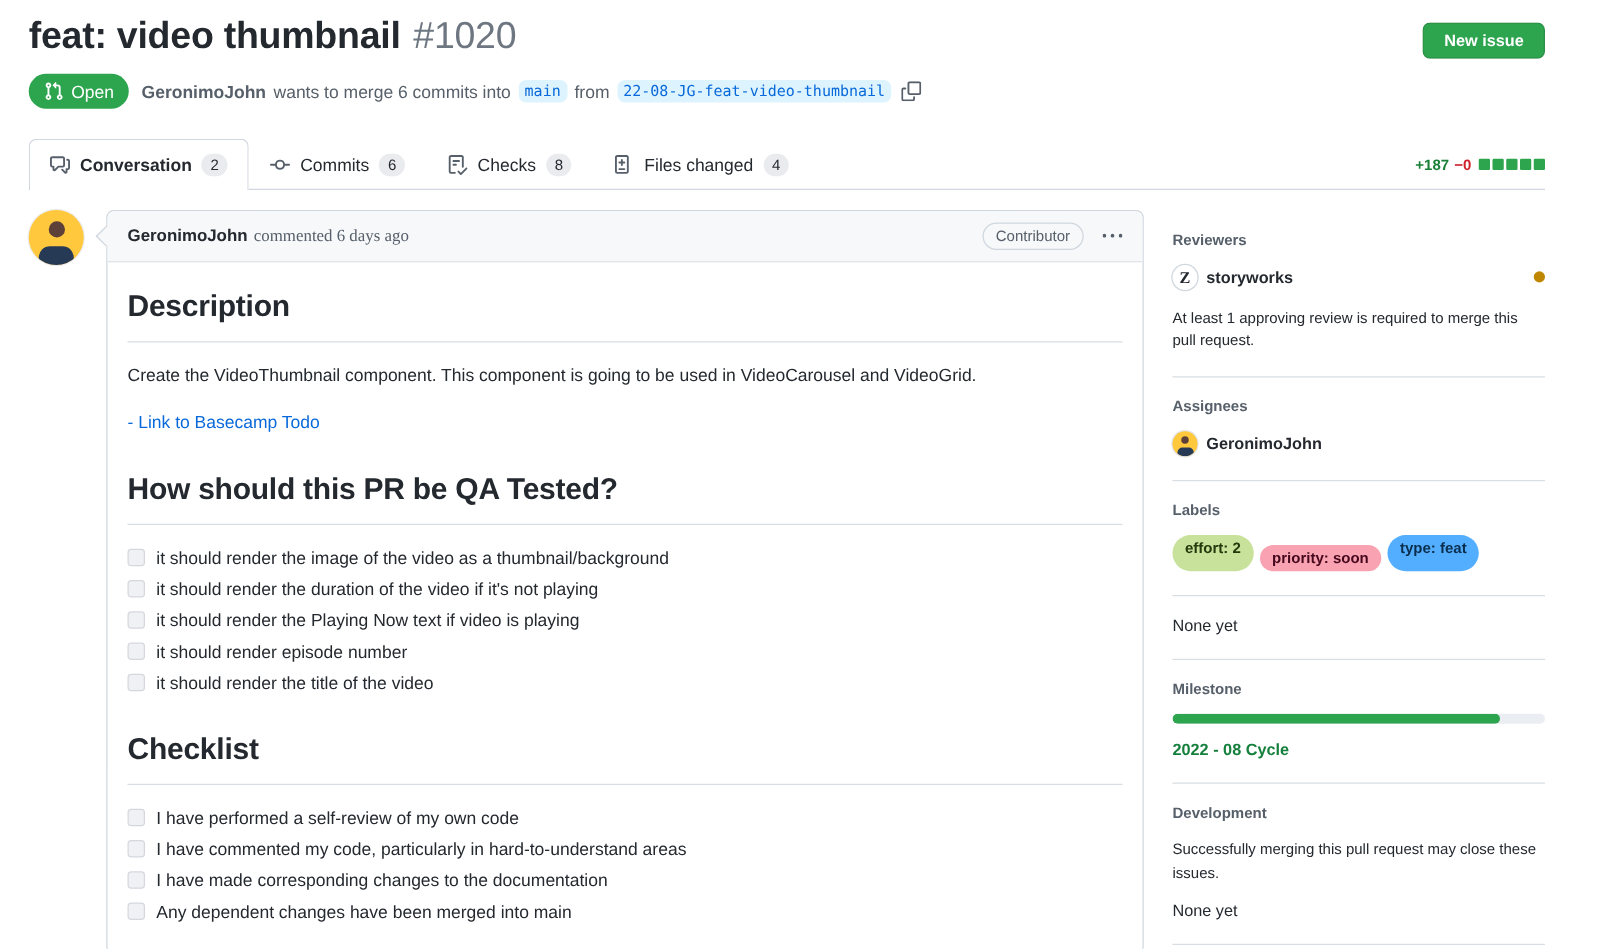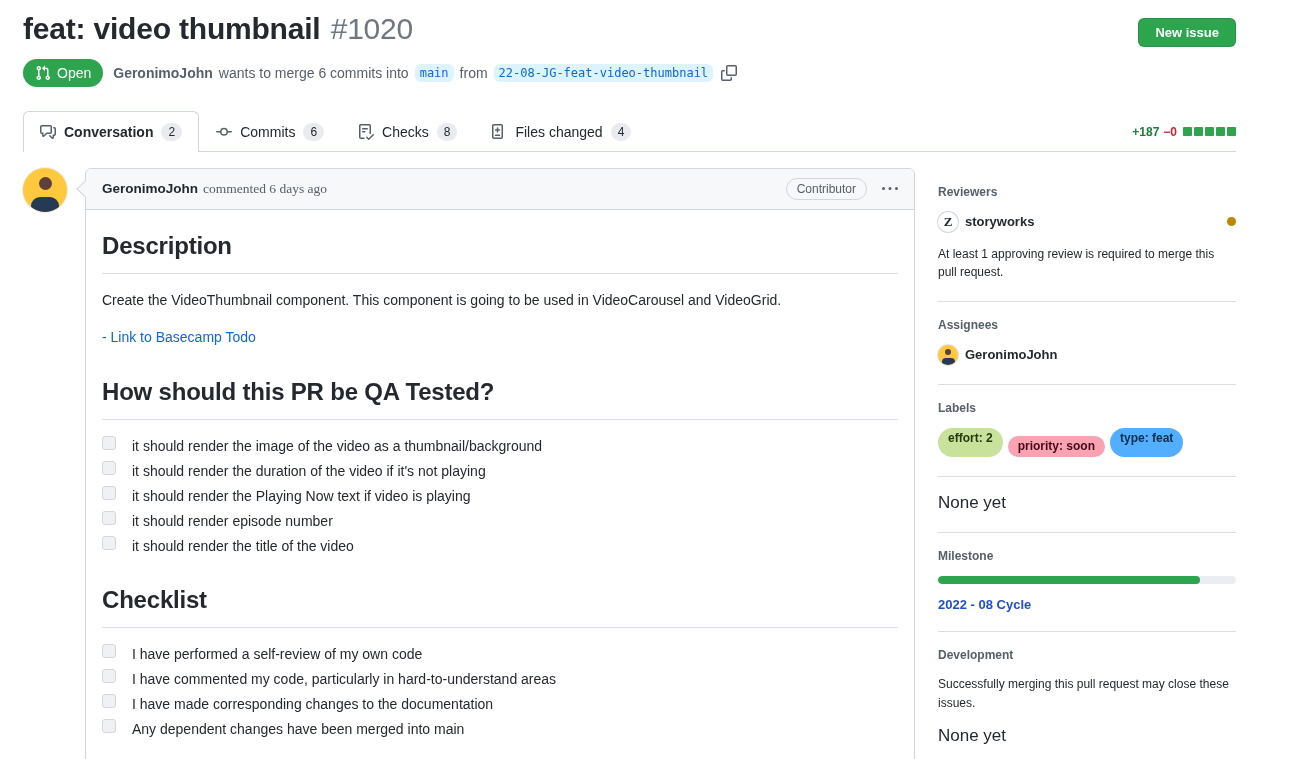--- a/index.html
+++ b/index.html
@@ -71,46 +71,46 @@
     color:#57606a; line-height:18px; }
   .kebab { color:#57606a; cursor:pointer; display:inline-flex; margin-left:10px; }
   .kebab svg { fill:#57606a; }
 
   .comment-body { padding:8px 16px 18px; font-size:14px; line-height:1.5; }
   .comment-body h2 { font-size:24px; font-weight:600; padding-bottom:9px; margin:26px 0 16px;
     border-bottom:1px solid #d8dee4; letter-spacing:-0.2px; }
   .comment-body h2.first { margin-top:10px; }
   .comment-body p { margin-bottom:16px; }
   .link { color:#0969da; text-decoration:none; cursor:pointer; }
-  .task { display:flex; align-items:flex-start; gap:16px; margin:5px 0; line-height:20px; }
+  .task { display:flex; align-items:center; gap:9px; margin:5px 0; line-height:20px; }
   .checkbox { width:14px; height:14px; flex:none; background:#f0f1f4; border:1px solid #d4d8dd;
     border-radius:3px; cursor:pointer; }
 
   
   .sidebar { width:298px; flex:none; margin-left:23px; font-size:12px; }
   .side-section { padding:16px 0 19px; border-bottom:1px solid #d8dee4; }
   .side-section:first-child { padding-top:17px; }
   .side-title { font-size:12px; font-weight:700; color:#57606a; margin-bottom:13px; }
   .side-row { display:flex; align-items:center; gap:7px; cursor:pointer; }
   .side-name { font-size:13px; font-weight:700; color:#24292f; }
   .avatar-z { width:20px; height:20px; border-radius:50%; background:#fff;
     box-shadow:0 0 0 1px #d0d7de; display:flex; align-items:center; justify-content:center;
     font-family:"Liberation Serif", serif; font-size:13px; font-weight:600; color:#24292f; }
   .dot { width:9px; height:9px; border-radius:50%; background:#bf8700; margin-left:auto; }
   .side-note { margin-top:13px; font-size:12px; color:#24292f; line-height:1.55; }
-  .side-value { font-size:17px; color:#24292f; }
+  .side-value { font-size:13px; color:#24292f; }
   .pills { display:flex; gap:5px; flex-wrap:wrap; }
   .pill { border-radius:2em; font-size:12px; font-weight:600; padding:3px 10px; line-height:15px;
     color:#1c2b10; cursor:pointer; }
   .pill.effort { background:#c8e19b; color:#243a0c; }
   .pill.priority { background:#f9a3b2; color:#45081c;margin-top:8px; }
   .pill.type { background:#54aeff; color:#092e4e; }
   .progress { height:8px; border-radius:4px; background:#eaeef2; overflow:hidden; margin-bottom:13px; }
   .progress-fill { height:100%; background:#2da44e; border-radius:4px; }
-  .milestone-name { font-size:13px; font-weight:700; color:#1d4ed8; cursor:pointer; }
+  .milestone-name { font-size:13px; font-weight:700; color:#15803d; cursor:pointer; }
   .dev-note { font-size:12px; color:#24292f; line-height:1.6; margin-bottom:13px; }
 </style>
 </head>
 <body>
 
 <div class="page">
 
   <div class="header-row">
     <h1>
       <span>feat: video thumbnail</span>

